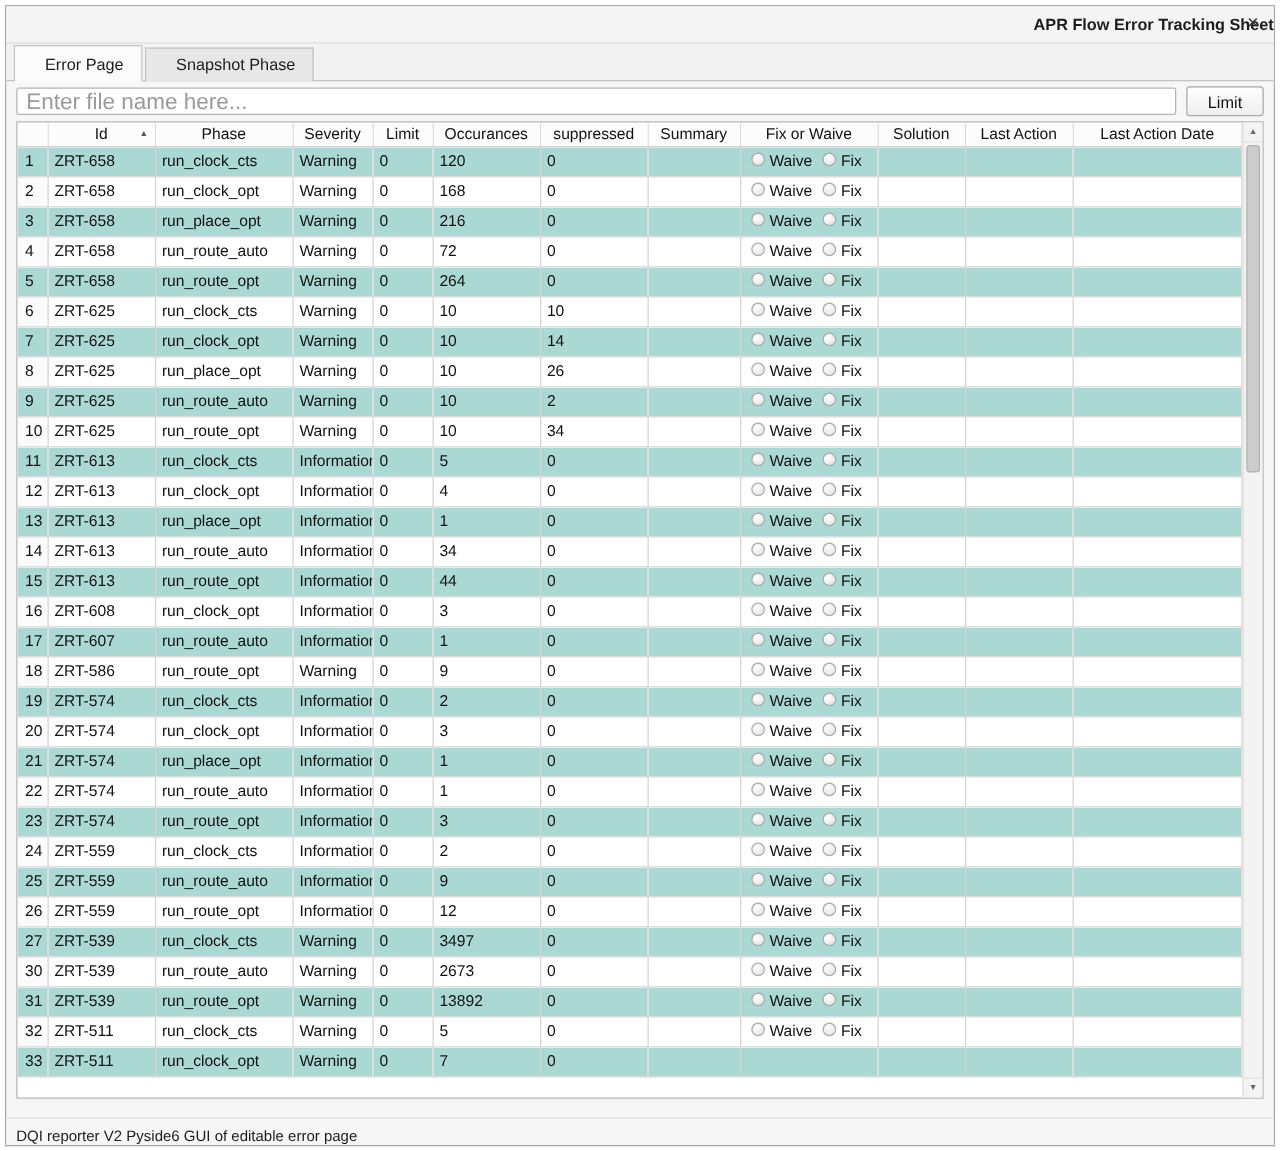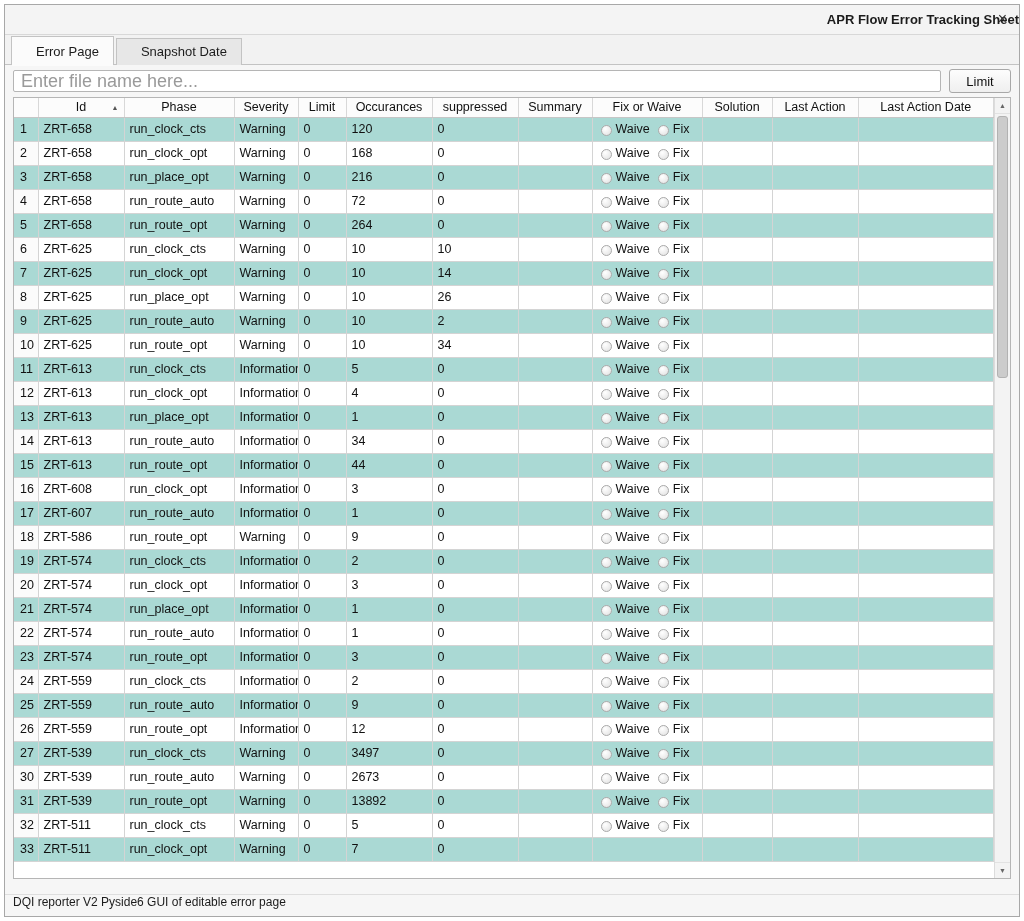--- a/index.html
+++ b/index.html
@@ -73,21 +73,21 @@
   }
   th .sort { position: absolute; right: 5px; top: 5px; font-size: 7px; color: #555; line-height: 9px; }
   td {
     height: 24px; font-size: 12.5px; color: #111; padding: 0 5px;
     border-right: 1px solid #d4d4d4; border-bottom: 1px solid #d4d4d4;
     white-space: nowrap; overflow: hidden; background: #ffffff;
   }
   td.rownum { text-align: left; padding-left: 6px; background: #fbfbfb; }
   tr.hl td { background: var(--row-highlight, #aad9d4); }
   td.fixwaive { padding: 0 2px; }
-  .radio-group { display: flex; align-items: flex-end; justify-content: center; gap: 4px; }
+  .radio-group { display: flex; align-items: flex-start; justify-content: center; gap: 4px; }
   .radio {
     display: inline-block; width: 11px; height: 11px; border-radius: 50%;
     border: 1px solid #aaaaaa; background: radial-gradient(circle at 35% 30%, #ffffff, #e0e0e0);
     flex: 0 0 11px;
   }
   .radio-label { font-size: 12.5px; color: #111; margin-right: 4px; }
   
   .vscroll {
     position: absolute; top: 0; right: 0; bottom: 0; width: 16px;
     background: #f3f3f3; border-left: 1px solid #dcdcdc;
@@ -97,37 +97,37 @@
     font-size: 7px; color: #666; line-height: 16px; background: #f3f3f3;
   }
   .vscroll .arrow.up { top: 0; border-bottom: 1px solid #e2e2e2; }
   .vscroll .arrow.down { bottom: 0; border-top: 1px solid #e2e2e2; }
   .vscroll .thumb {
     position: absolute; left: 2px; right: 2px; top: 18px; height: 262px;
     background: #cccccc; border: 1px solid #b2b2b2; border-radius: 3px;
   }
   
   .statusbar {
-    flex: 0 0 22px; display: flex; align-items: flex-start; padding: 0 8px;
+    flex: 0 0 22px; display: flex; align-items: flex-end; padding: 0 8px;
     font-size: 12px; color: #1c1c1c; border-top: 1px solid #dedede; background: #f6f6f6; margin-top: 15px;
   }
 </style>
 </head>
 <body>
 
 <div class="window">
 
   <div class="titlebar">
     <span class="title">APR Flow Error Tracking Sheet</span>
     <span class="close-btn">×</span>
   </div>
 
   <div class="tabbar">
     <div class="tab active">Error Page</div>
-    <div class="tab">Snapshot Date</div>
+    <div class="tab">Snapshot Phase</div>
   </div>
 
   <div class="filebar">
     <input type="text" placeholder="Enter file name here..." style="">
     <button class="save-btn">Limit</button>
   </div>
 
   <div class="table-wrap">
     <div class="table-viewport">
       <table>

